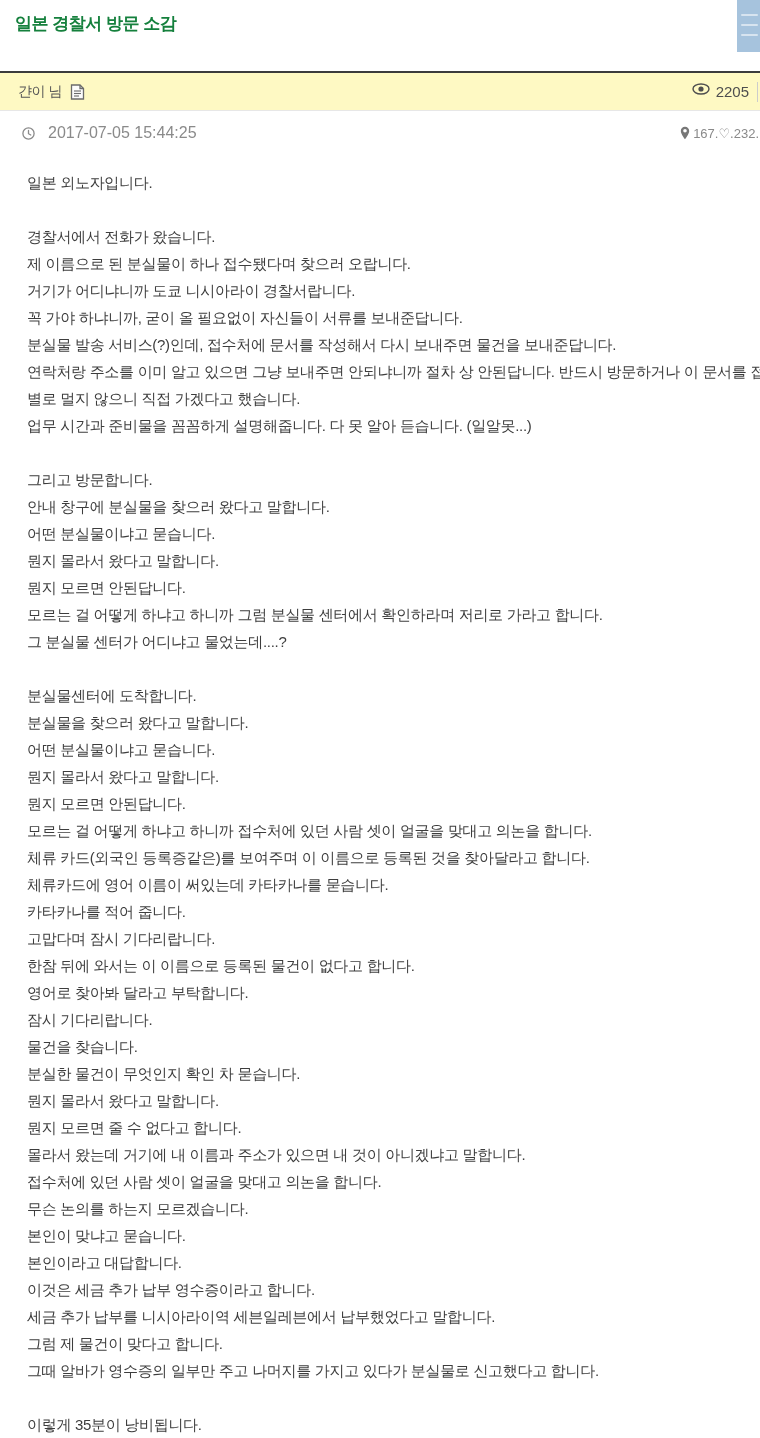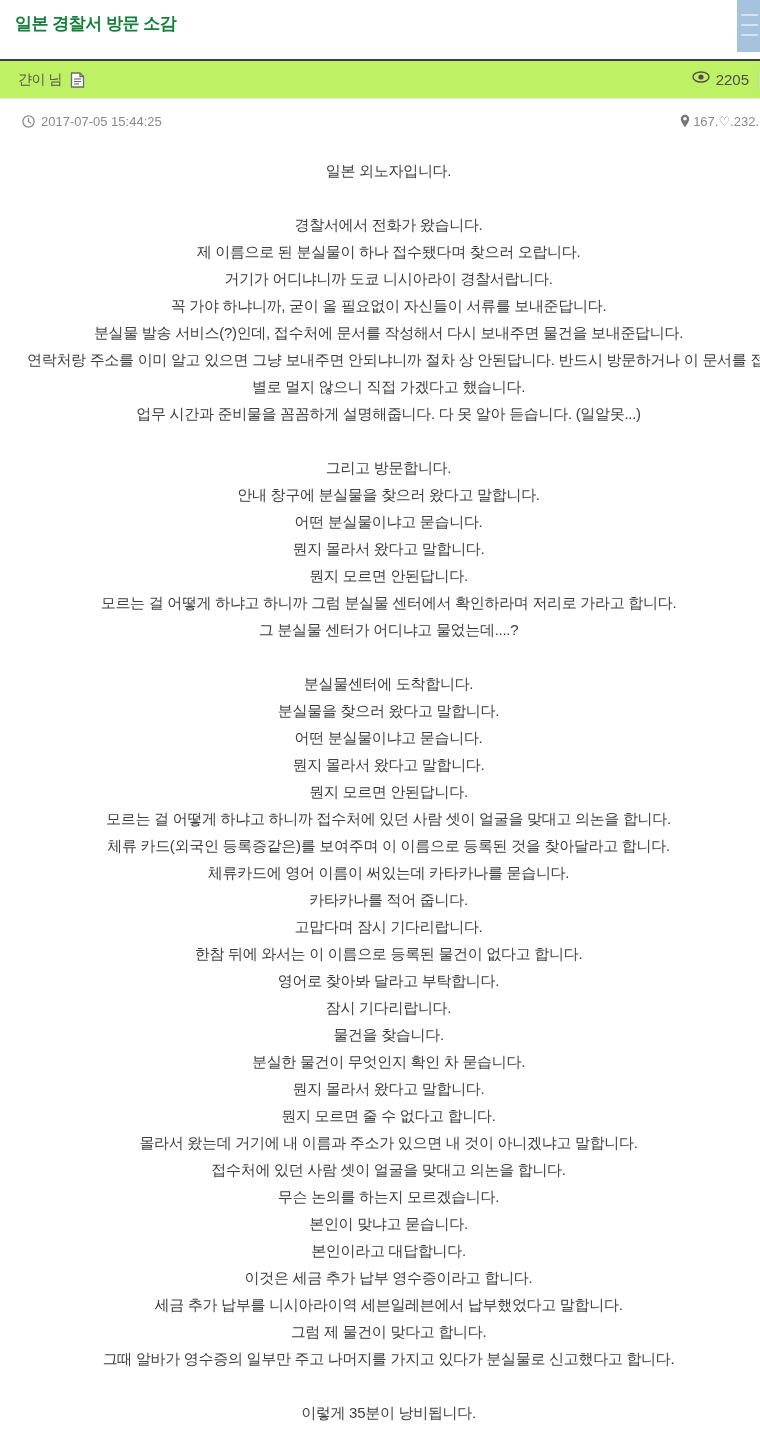--- a/index.html
+++ b/index.html
@@ -17,52 +17,51 @@
   .floating-widget {
     position:absolute; top:0; right:0;
     width:23px; height:52px;
     background:#a6c3dd;
   }
   .floating-widget .squiggle {
     position:absolute; left:4px; right:2px; height:2px;
     background:rgba(255,255,255,0.55); border-radius:1px;
   }
   .post-header-bar {
-    margin-top:24px;
+    margin-top:36px;
     height:40px;
-    background:#bef264;
+    background:#fef9c3;
     border-top:2px solid #3c3c3c;
     border-bottom:1px solid #e7e7e7;
     display:flex; align-items:center;
     padding:0 0 0 18px;
   }
   .author-wrap { display:flex; align-items:center; gap:6px; color:#555555; font-size:14px; letter-spacing:-0.5px; }
   .memo-icon { display:inline-flex; margin-left:2px; }
   .header-right { margin-left:auto; display:flex; align-items:center; gap:8px; padding-right:2px; }
   .views { display:flex; align-items:flex-start; gap:6px; color:#4e4e4e; font-size:15px; }
   .header-divider { width:1px; height:20px; background:#cccccc; }
   .post-meta-row {
     height:44px;
     display:flex; align-items:center;
     padding:0 0 0 22px;
     background:#ffffff;
   }
-  .meta-left { display:flex; align-items:center; gap:6px; color:#8a8a8a; font-size:13px; }
+  .meta-left { display:flex; align-items:center; gap:13px; color:#8a8a8a; font-size:16px; }
   .meta-right { margin-left:auto; display:flex; align-items:center; gap:3px; color:#8a8a8a; font-size:13px; padding-right:1px; }
   .post-body {
     padding:14px 10px 0 27px;
     color:#3d3d3d;
     font-size:15px;
     letter-spacing:-0.3px;
   }
   .body-line {
     line-height:27px;
     min-height:27px;
     white-space:nowrap;
-    text-align:center;
   }
   svg { display:block; }
 </style>
 </head>
 <body>
 
 <div class="page">
 
   <div class="post-title">일본 경찰서 방문 소감</div>
 

